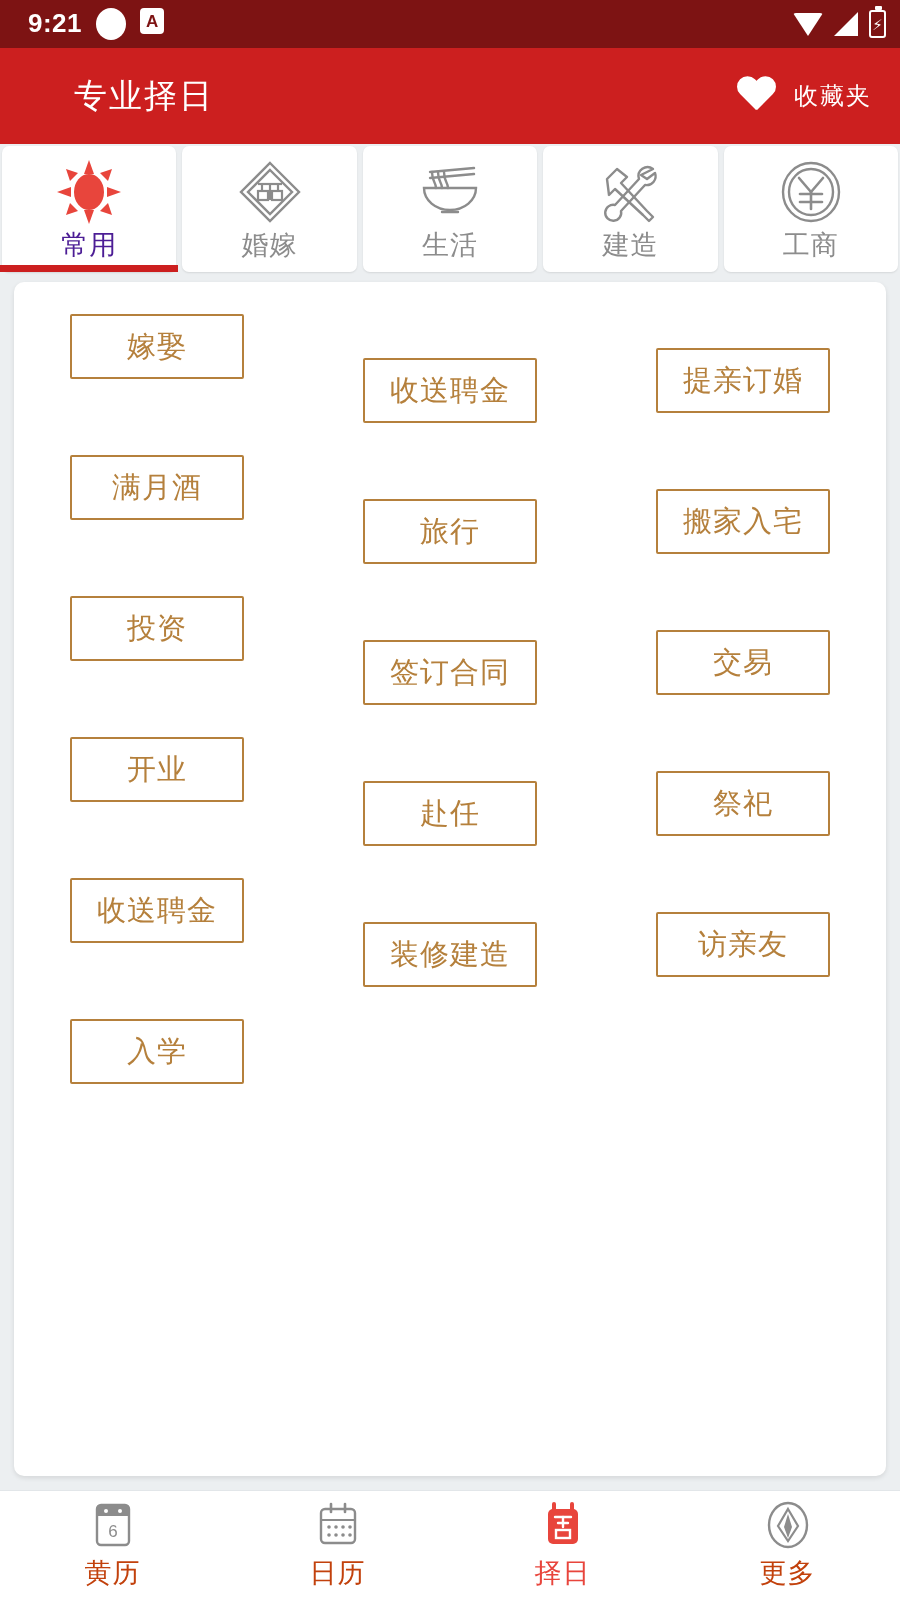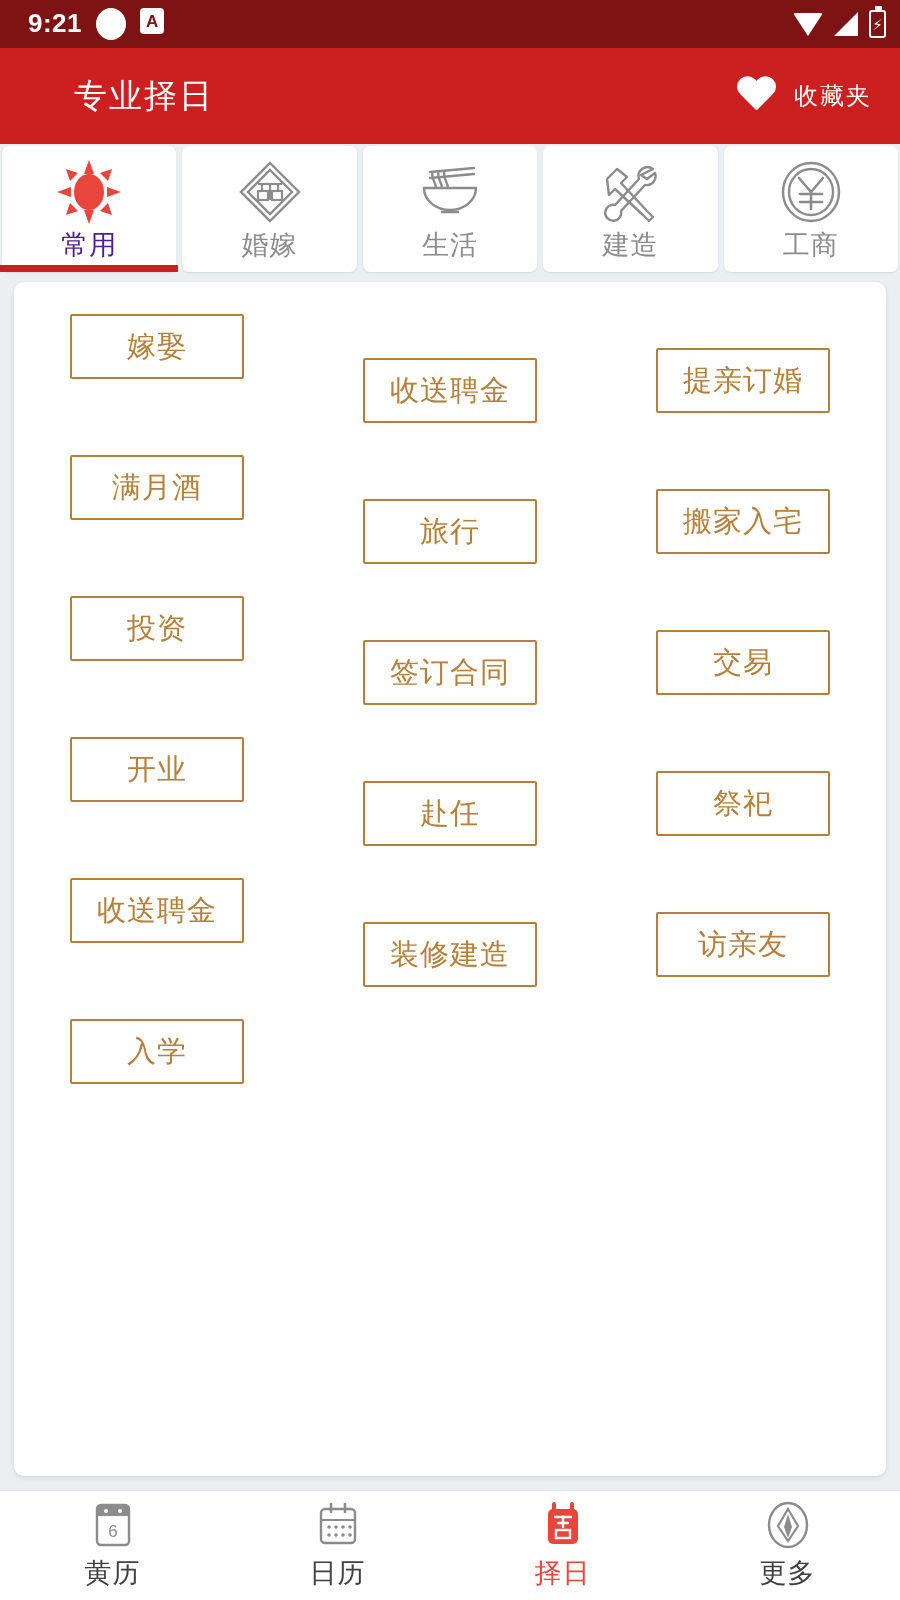--- a/index.html
+++ b/index.html
@@ -89,21 +89,21 @@
   .cell.c3 { justify-content: flex-end; margin-top: 34px; }
 
   
   .bottomnav {
     flex: 0 0 110px; height: 110px; background: #fff;
     border-top: 1px solid #e2e6e9;
     display: flex; align-items: center;
   }
   .nav-item { flex: 1; display: flex; flex-direction: column; align-items: center; gap: 5px; }
   .nav-icon { height: 50px; display: flex; align-items: center; justify-content: center; }
-  .nav-label { font-size: 27px; color: #404040; letter-spacing: 1px; }
+  .nav-label { font-size: 27px; color: #c2410c; letter-spacing: 1px; }
   .nav-item.active .nav-label { color: #e8453c; }
 </style>
 </head>
 <body>
 
 <div class="screen">
 
   <div class="statusbar">
     <div class="sb-left">
       <span class="sb-time">9:21</span>

